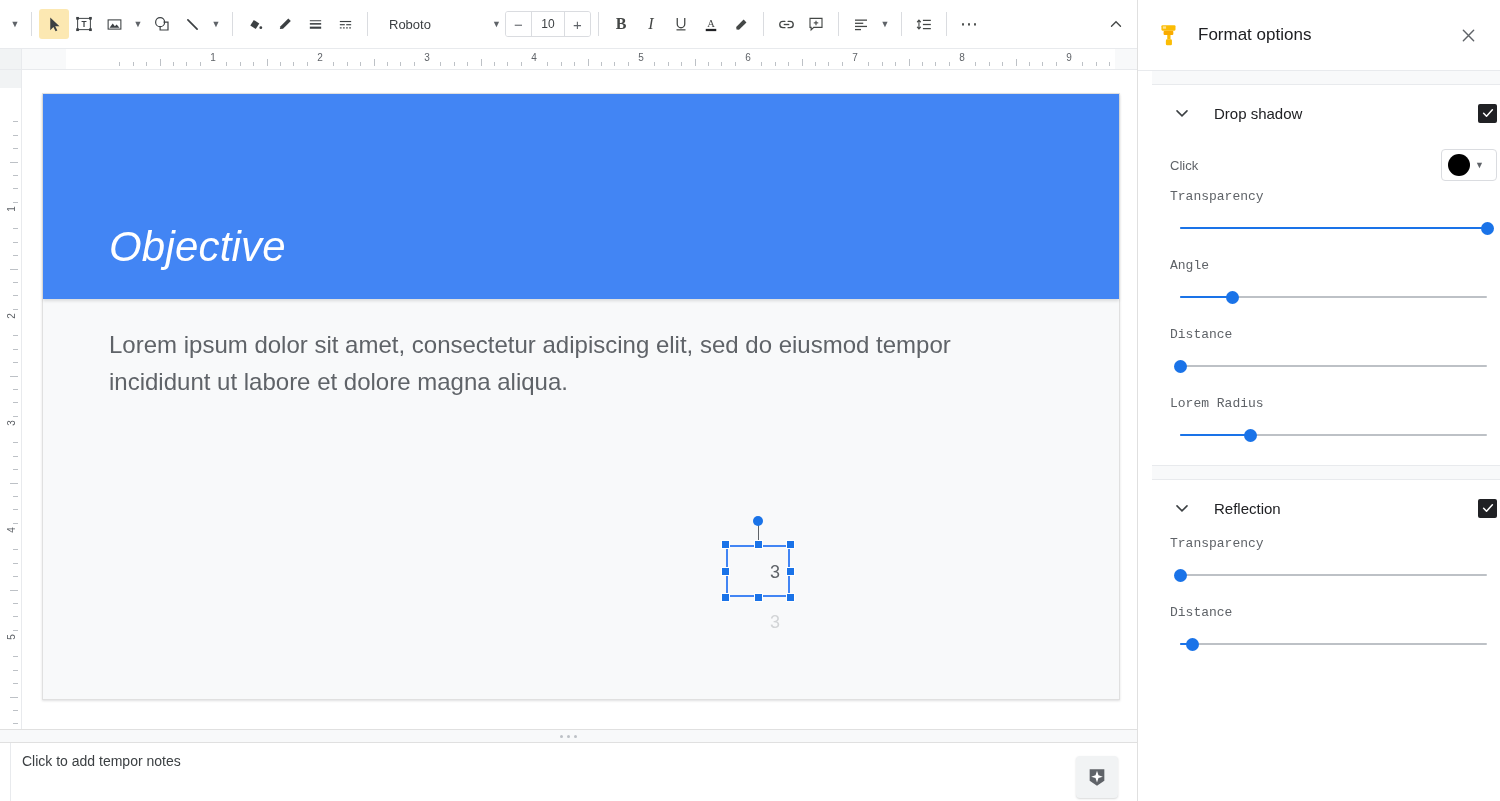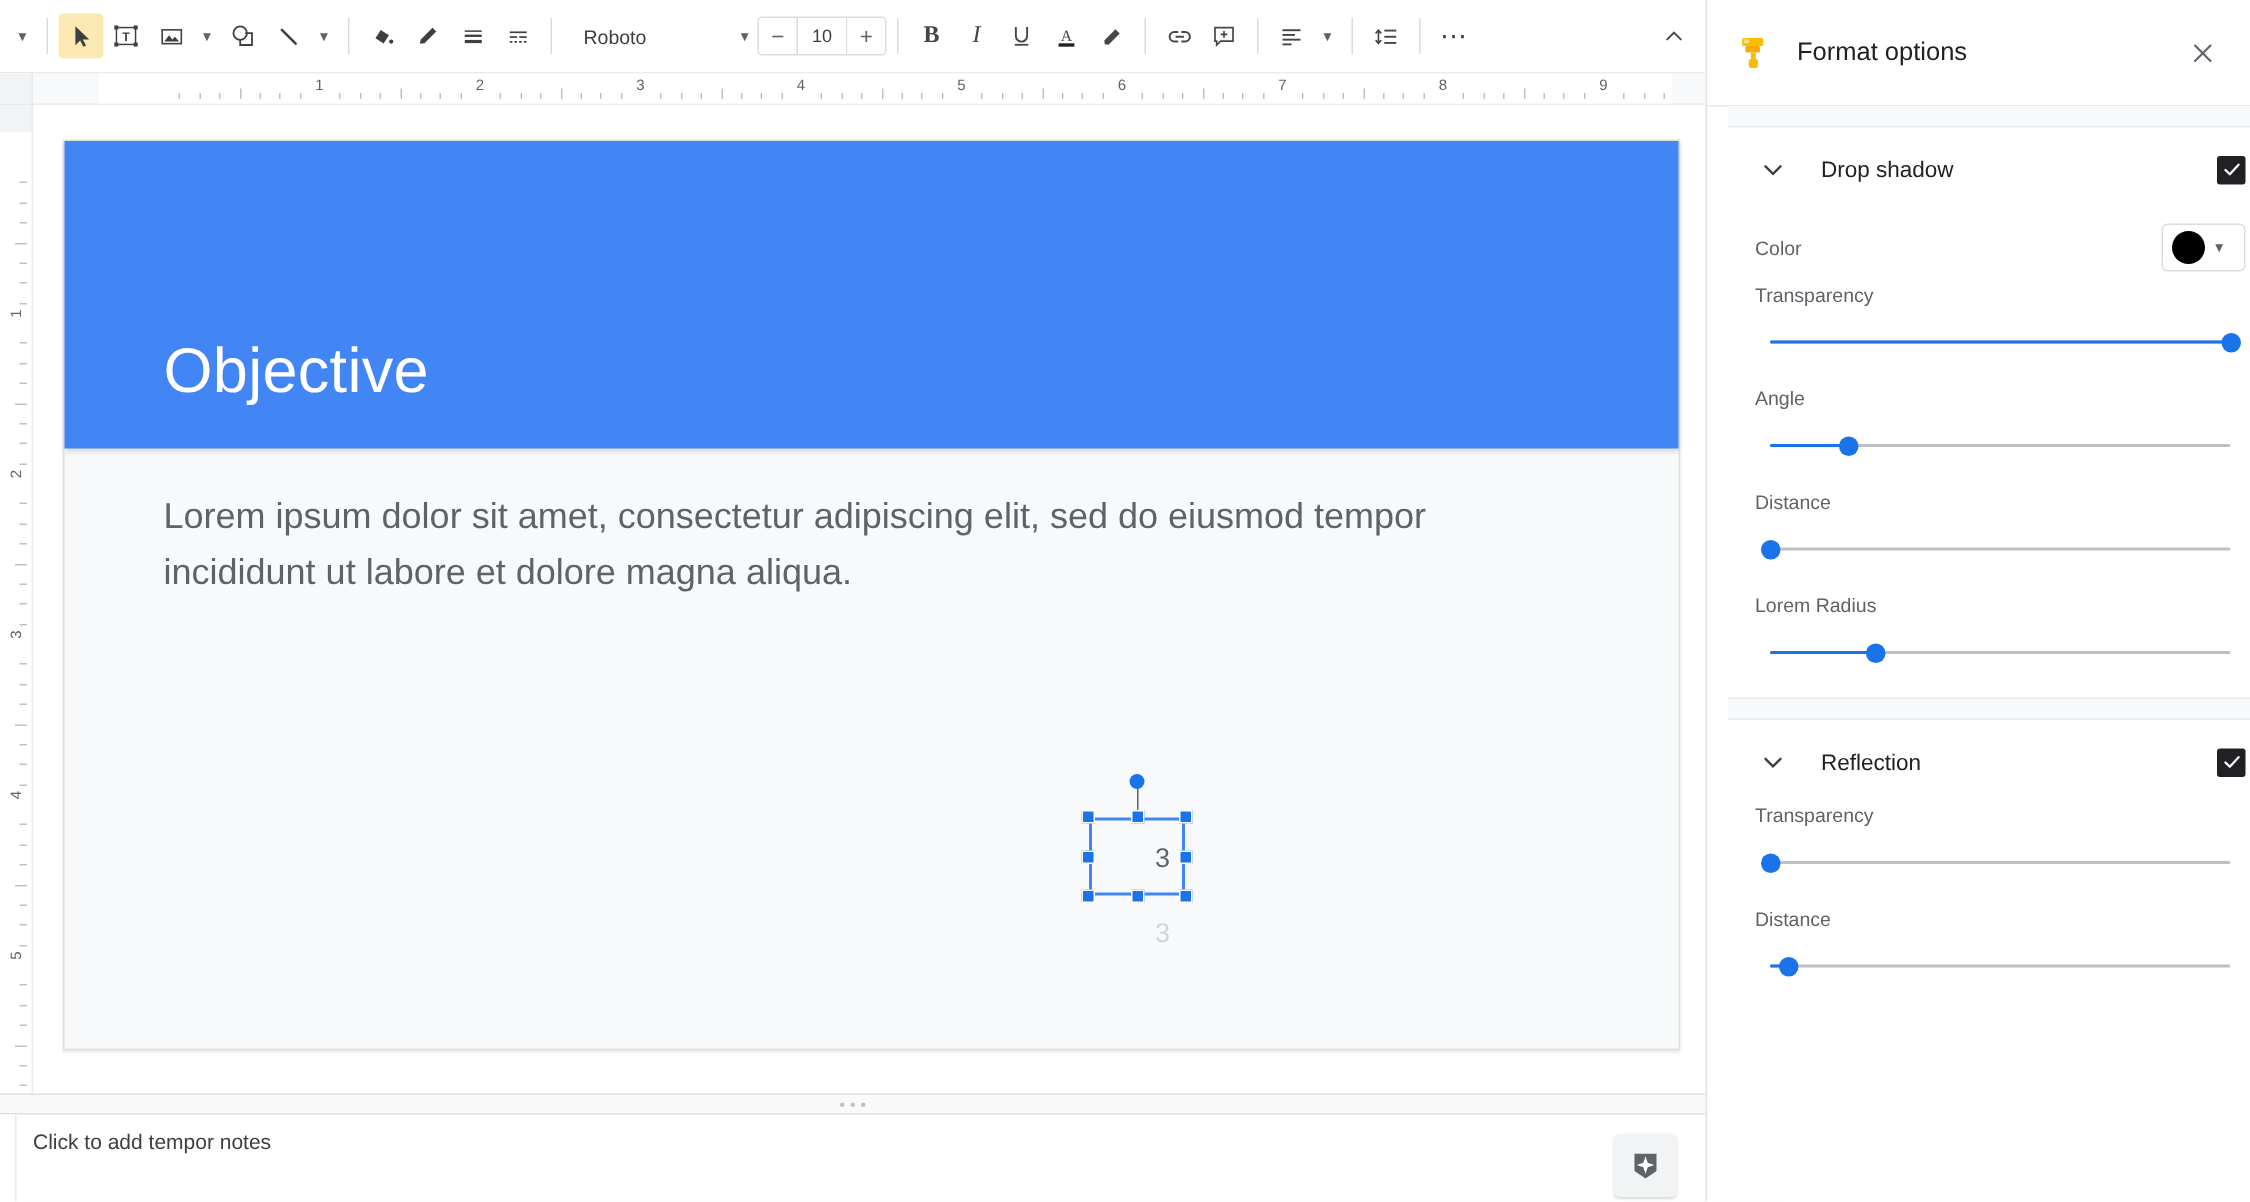--- a/index.html
+++ b/index.html
@@ -126,20 +126,21 @@
   }
   .slide-header {
     position: absolute; left: 0; top: 0; width: 100%; height: 205px;
     background: #4285f4;
     box-shadow: 0 2px 3px rgba(0,0,0,0.12);
   }
   .slide-title {
     position: absolute; left: 66px; bottom: 28px;
     font-size: 42px; color: #ffffff; font-weight: 400;
     letter-spacing: 0.2px;
+    font-style: italic;
   }
   .slide-body {
     position: absolute; left: 66px; top: 232px; width: 880px;
     font-size: 24px; line-height: 1.55; color: #5f6368;
   }
 
   
   .sel-box {
     position: absolute; left: 683px; top: 451px;
     width: 64px; height: 52px;
@@ -257,21 +258,21 @@
   }
   .ctl-label { font-size: 13px; color: #5f6368; flex: 1; }
   .color-swatch-btn {
     display: flex; align-items: center; gap: 5px;
     width: 56px; height: 32px; border: 1px solid #dadce0;
     border-radius: 4px; padding: 0 6px; cursor: pointer;
     background: #fff;
   }
   .color-dot { width: 22px; height: 22px; border-radius: 50%; }
 
-  .slider-group { padding-bottom: 14px; }
+  .slider-group { padding-bottom: 14px; font-family: Liberation Mono, monospace; }
   .slider-label {
     font-size: 13px; color: #5f6368; margin-bottom: 16px;
     display: block;
   }
   .slider {
     position: relative; height: 16px; margin-bottom: 8px; cursor: pointer;
   }
   .slider .track {
     position: absolute; left: 10px; right: 10px; top: 7px;
     height: 2px; background: #bdc1c6; border-radius: 1px;
@@ -696,21 +697,21 @@
           </span>
           <span class="sect-name">Drop shadow</span>
           <span class="checkbox">
             <svg width="14" height="14" viewBox="0 0 24 24">
               <path d="M4.5 12.5 L9.5 17.5 L19.5 6.5" fill="none" stroke="#ffffff" stroke-width="2.6" stroke-linecap="round" stroke-linejoin="round"></path>
             </svg>
           </span>
         </div>
 
         <div class="ctl-row">
-          <span class="ctl-label">Color</span>
+          <span class="ctl-label">Click</span>
           <span class="color-swatch-btn">
             <span class="color-dot" id="ds-color" style="background: rgb(0, 0, 0);"></span>
             <span class="tb-caret">▼</span>
           </span>
         </div>
 
         <div class="slider-group">
           <span class="slider-label">Transparency</span>
           <div class="slider">
             <div class="track"></div>

